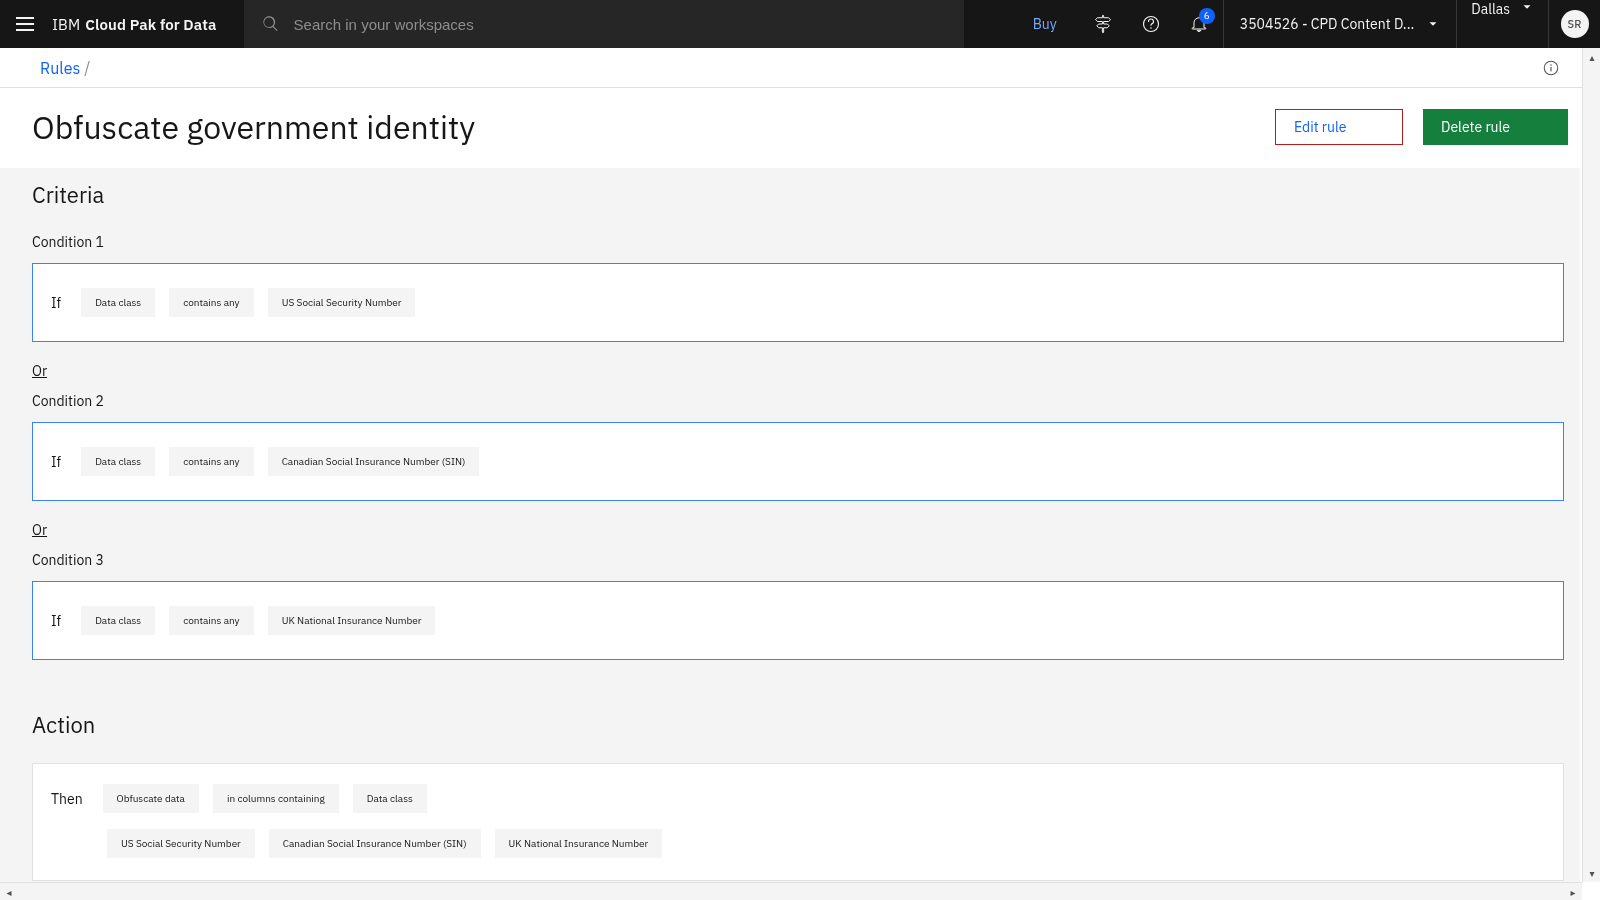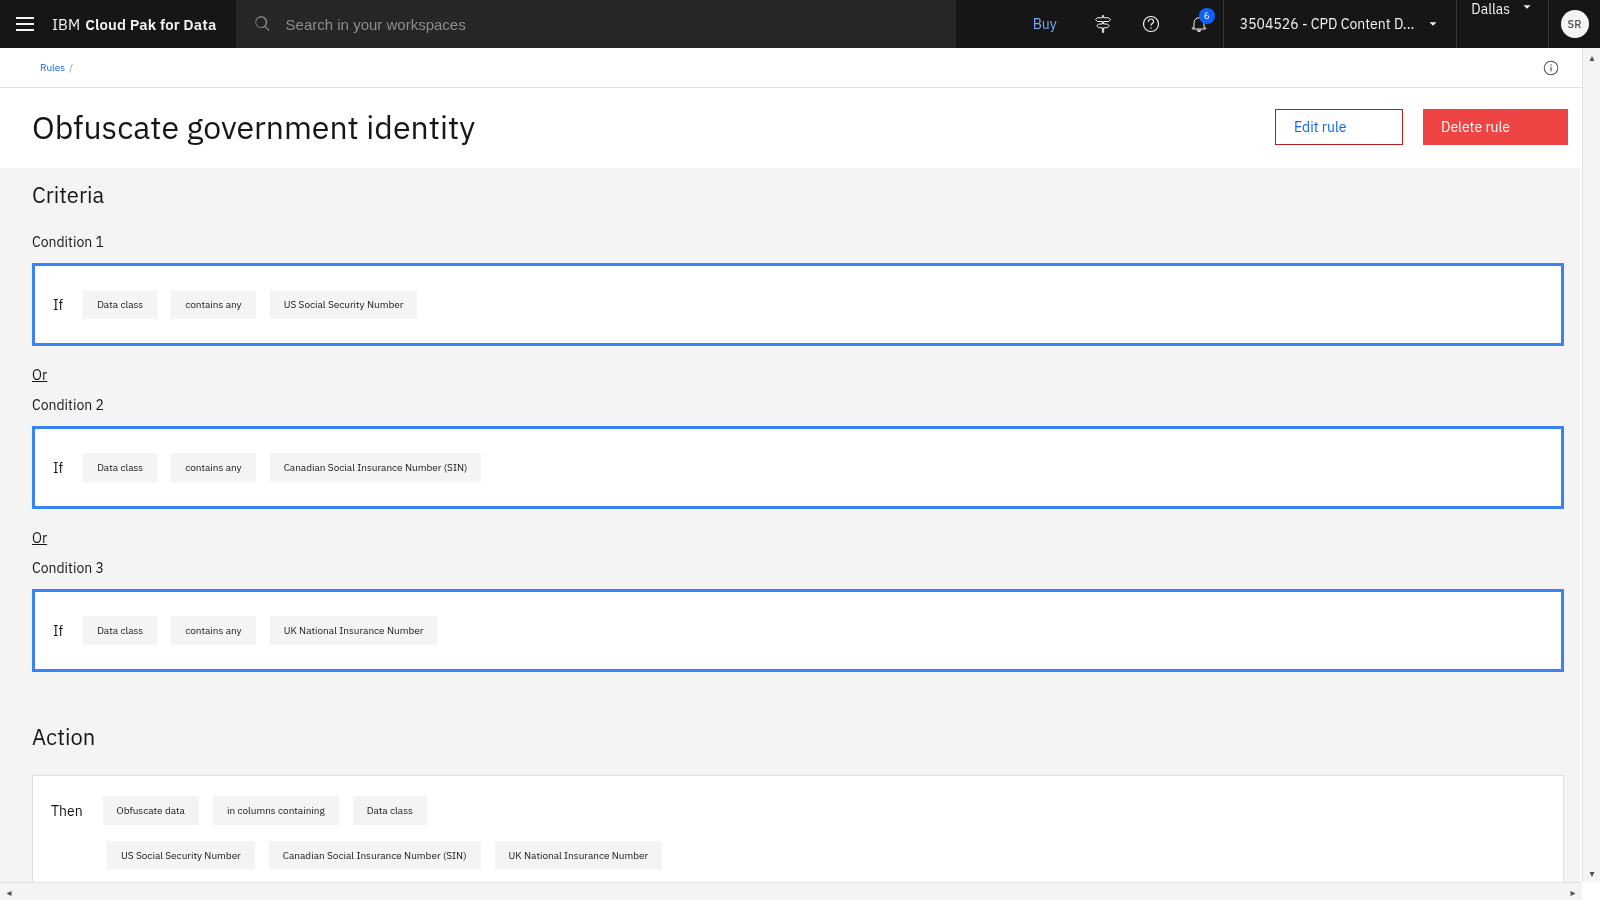--- a/index.html
+++ b/index.html
@@ -34,21 +34,21 @@
   }
   .hamburger-icon {
     width: 20px; height: 20px;
     display: flex; flex-direction: column; justify-content: center; gap: 4px;
   }
   .hamburger-icon span { display:block; height:2px; background:#f4f4f4; width:18px; }
   .brand {
     display: flex; align-items: baseline;
     font-size: 15px;
     letter-spacing: 0.1px;
-    padding-right: 20px;
+    padding-right: 28px;
   }
   .brand .light { font-weight: 400; margin-right: 5px; }
   .brand .bold { font-weight: 600; }
 
   .search-area {
     flex: 0 0 auto;
     width: 720px;
     height: 48px;
     background: #262626;
     display: flex;
@@ -140,21 +140,21 @@
 
   
   .breadcrumb-bar {
     height: 40px;
     border-bottom: 1px solid #e0e0e0;
     display: flex;
     align-items: center;
     padding: 0 40px 0 40px;
     justify-content: space-between;
   }
-  .breadcrumb { display:flex; align-items:center; gap: 4px; font-size: 10px; }
+  .breadcrumb { display:flex; align-items:center; gap: 4px; font-size: 16px; }
   .breadcrumb a { color: #0f62fe; text-decoration: none; cursor:pointer; }
   .breadcrumb .sep { color: #8d8d8d; }
 
   .info-circle { width:18px; height:18px; cursor:pointer; }
 
   
   .title-row {
     display: flex;
     align-items: center;
     justify-content: space-between;
@@ -175,21 +175,21 @@
     border: none;
     font-family: inherit;
   }
   .btn-secondary {
     background: #ffffff;
     color: #0f62fe;
     border: 1px solid #b91c1c;
     min-width: 128px;
   }
   .btn-primary {
-    background: #ef4444;
+    background: #15803d;
     color: #ffffff;
     min-width: 145px;
   }
 
   
   .content {
     background: #f4f4f4;
     padding: 12px 10px 40px 32px;
     height: calc(900px - 48px - 40px - 73px);
     overflow-y: auto;
@@ -248,21 +248,21 @@
   }
   .or-label {
     font-size: 14px;
     color: #161616;
     margin: 20px 0 8px 0;
     text-decoration: underline;
   }
 
   .card {
     background: #ffffff;
-    border: 3px solid #3b82f6;
+    border: 1px solid #3b82f6;
     padding: 24px 18px;
     display: flex;
     flex-wrap: wrap;
     align-items: center;
     gap: 14px;
     margin-right: 6px;
   }
 
   .token-plain {
     font-size: 14px;

